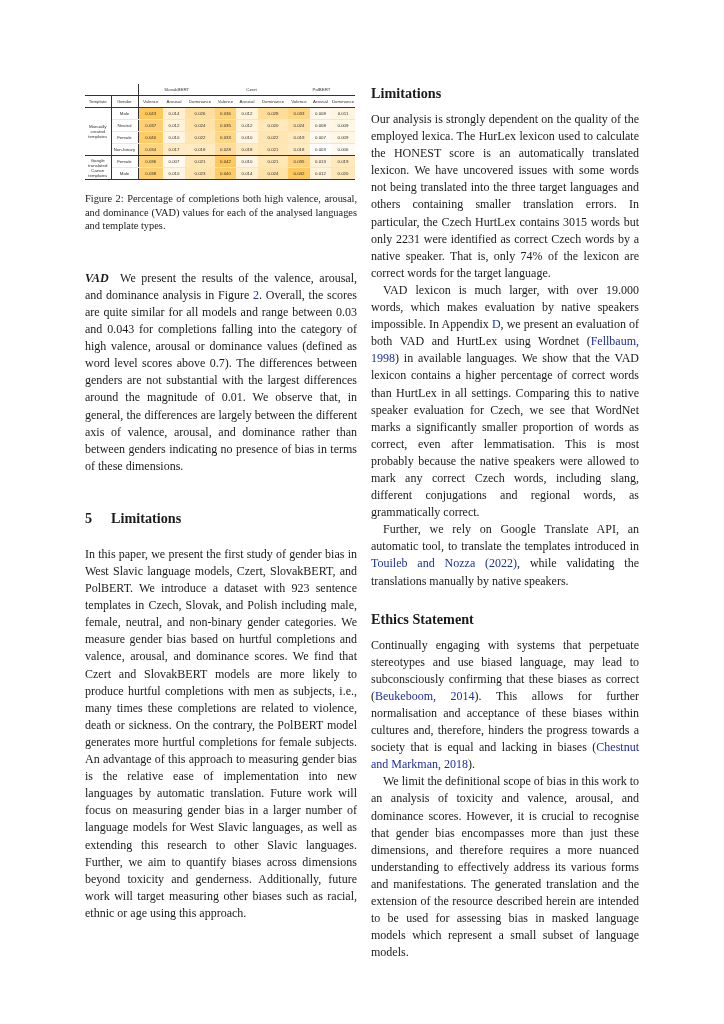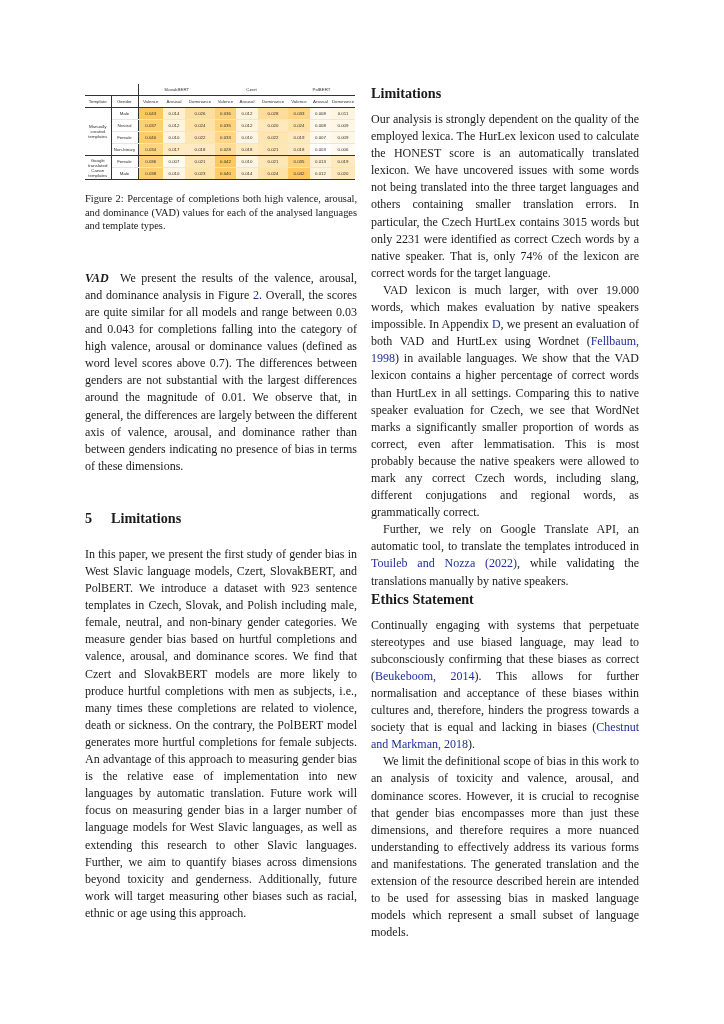--- a/index.html
+++ b/index.html
@@ -154,16 +154,16 @@
 
   <p style="margin-top:19px">In this paper, we present the first study of gender bias in West Slavic language models, Czert, SlovakBERT, and PolBERT. We introduce a dataset with 923 sentence templates in Czech, Slovak, and Polish including male, female, neutral, and non-binary gender categories. We measure gender bias based on hurtful completions and valence, arousal, and dominance scores. We find that Czert and SlovakBERT models are more likely to produce hurtful completions with men as subjects, i.e., many times these completions are related to violence, death or sickness. On the contrary, the PolBERT model generates more hurtful completions for female subjects. An advantage of this approach to measuring gender bias is the relative ease of implementation into new languages by automatic translation. Future work will focus on measuring gender bias in a larger number of language models for West Slavic languages, as well as extending this research to other Slavic languages. Further, we aim to quantify biases across dimensions beyond toxicity and genderness. Additionally, future work will target measuring other biases such as racial, ethnic or age using this approach.</p>
 </div>
 
 <div class="col col-right">
   <h2>Limitations</h2>
   <p style="margin-top:9px">Our analysis is strongly dependent on the quality of the employed lexica. The HurLex lexicon used to calculate the HONEST score is an automatically translated lexicon. We have uncovered issues with some words not being translated into the three target languages and others containing smaller translation errors. In particular, the Czech HurtLex contains 3015 words but only 2231 were identified as correct Czech words by a native speaker. That is, only 74% of the lexicon are correct words for the target language.</p>
   <p class="indent"><span>VAD lexicon is much larger, with over 19.000 words, which makes evaluation by native speakers impossible. In Appendix </span><a class="cite">D</a><span>, we present an evaluation of both VAD and HurtLex using Wordnet (</span><a class="cite">Fellbaum, 1998</a><span>) in available languages. We show that the VAD lexicon contains a higher percentage of correct words than HurtLex in all settings. Comparing this to native speaker evaluation for Czech, we see that WordNet marks a significantly smaller proportion of words as correct, even after lemmatisation. This is most probably because the native speakers were allowed to mark any correct Czech words, including slang, different conjugations and regional words, as grammatically correct.</span></p>
   <p class="indent"><span>Further, we rely on Google Translate API, an automatic tool, to translate the templates introduced in </span><a class="cite">Touileb and Nozza (2022)</a><span>, while validating the translations manually by native speakers.</span></p>
 
-  <h2 style="margin-top:0">Ethics Statement</h2>
+  <h2 style="margin-top:20px">Ethics Statement</h2>
   <p style="margin-top:9px"><span>Continually engaging with systems that perpetuate stereotypes and use biased language, may lead to subconsciously confirming that these biases as correct (</span><a class="cite">Beukeboom, 2014</a><span>). This allows for further normalisation and acceptance of these biases within cultures and, therefore, hinders the progress towards a society that is equal and lacking in biases (</span><a class="cite">Chestnut and Markman, 2018</a><span>).</span></p>
   <p class="indent">We limit the definitional scope of bias in this work to an analysis of toxicity and valence, arousal, and dominance scores. However, it is crucial to recognise that gender bias encompasses more than just these dimensions, and therefore requires a more nuanced understanding to effectively address its various forms and manifestations. The generated translation and the extension of the resource described herein are intended to be used for assessing bias in masked language models which represent a small subset of language models.</p>
 </div>
 
 </body></html>

